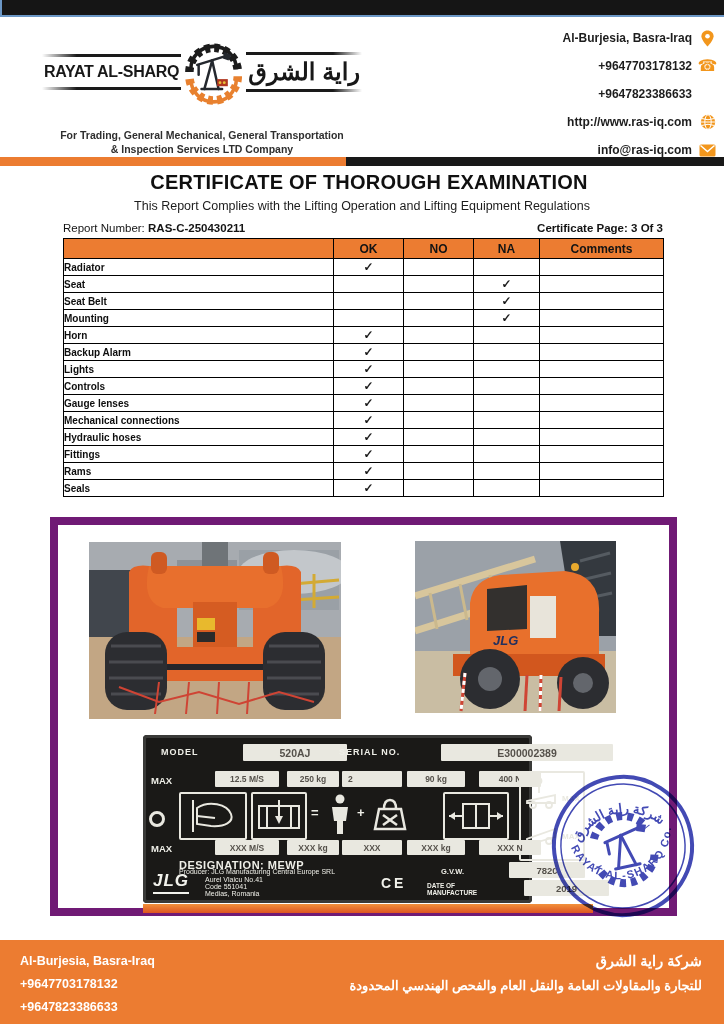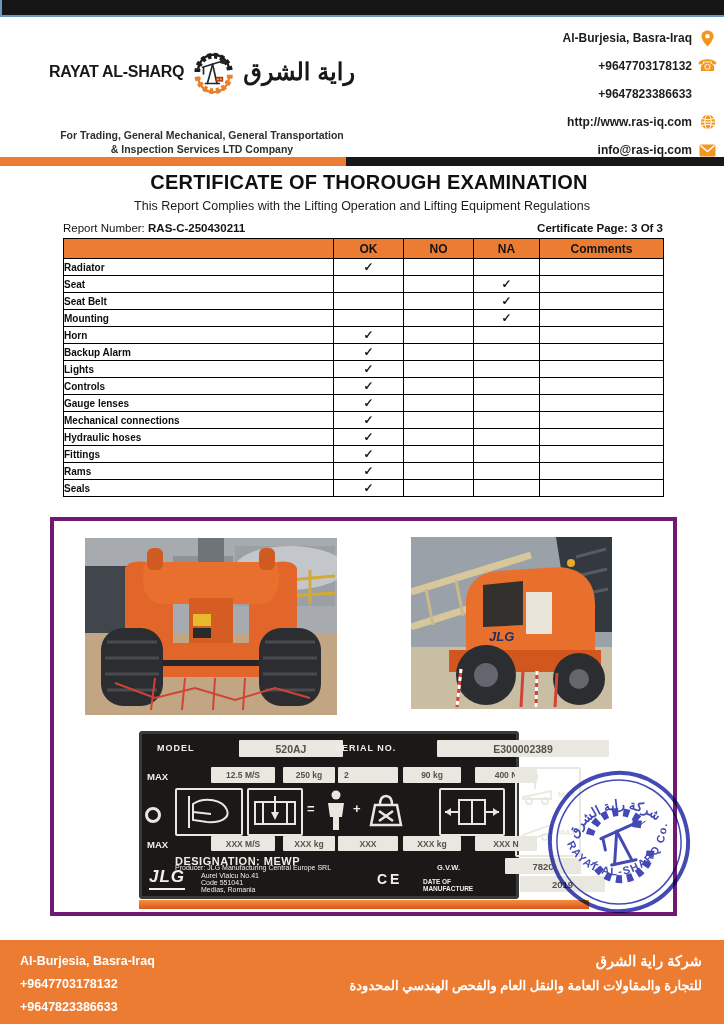--- a/index.html
+++ b/index.html
@@ -6,21 +6,21 @@
   .page{position:relative;width:724px;height:1024px;background:#ffffff;overflow:hidden;
         font-family:"Liberation Sans",sans-serif;color:#111;margin:0 auto;}
 
   
   .topbar{position:absolute;left:0;top:0;width:724px;height:15px;background:#151515;
           border-bottom:2px solid #6b97c6;border-left:2px solid #6b97c6;}
 
   
   .logo{position:absolute;left:42px;top:22px;width:320px;}
   .logo-row{display:flex;align-items:center;justify-content:center;gap:2px;}
-  .brand-wrap{display:flex;flex-direction:row;align-items:stretch;gap:5px;}
+  .brand-wrap{display:flex;flex-direction:column;align-items:stretch;gap:5px;}
   .rule{height:3px;background:linear-gradient(90deg,rgba(20,20,20,0) 0%,#1a1a1a 25%,#1a1a1a 100%);}
   .rule.r2{background:linear-gradient(90deg,#1a1a1a 0%,#1a1a1a 75%,rgba(20,20,20,0) 100%);}
   .brand-en{font-size:16px;font-weight:800;letter-spacing:-0.3px;color:#181818;white-space:nowrap;padding:1px 2px;}
   .brand-ar{font-size:24px;font-weight:800;color:#181818;white-space:nowrap;text-align:center;direction:rtl;line-height:1.0;padding:0 2px;}
   .tagline{margin-top:6px;text-align:center;font-size:10.5px;font-weight:700;color:#2f2f2f;line-height:1.35;}
 
   
   .contacts{position:absolute;right:8px;top:24px;width:220px;}
   .contact-line{display:flex;justify-content:flex-end;align-items:center;gap:7px;height:28px;}
   .ctext{font-size:12px;font-weight:700;color:#1d1d1d;}
@@ -47,26 +47,26 @@
   table.checklist{position:absolute;left:63px;top:238px;width:600px;border-collapse:collapse;
                   table-layout:fixed;}
   table.checklist th,table.checklist td{border:1px solid #000;padding:0;}
   table.checklist th{background:#EC7C31;height:19px;font-size:12px;font-weight:800;color:#141414;}
   table.checklist td{height:16px;}
   td.item{font-size:10px;font-weight:700;padding-left:6px;color:#0e0e0e;border-radius:6px;}
   td.mark{text-align:center;font-size:12px;font-weight:600;color:#1a1a1a;}
 
   
   .photos-box{position:absolute;left:50px;top:517px;width:627px;height:399px;
-              border:4px solid #701a75;box-sizing:border-box;}
+              border:8px solid #701a75;box-sizing:border-box;}
   .photo{position:absolute;display:block;}
 
   
   .plate{position:absolute;left:85px;top:210px;width:380px;height:168px;background:#1a1917;
-         border-radius:4px;box-shadow:0 0 0 3px #3a3a38 inset;}
+         border-radius:4px;box-shadow:0 0 0 3px #3a3a38 inset;padding-left:9px;}
   .plate .lab{position:absolute;color:#efefe8;font-weight:700;white-space:nowrap;}
   .plate .vbox{position:absolute;background:#e9e8e0;border-radius:1px;display:flex;
                align-items:center;justify-content:center;font-weight:700;color:#55514b;margin-left:36px;}
   .plate .obox{position:absolute;border:2px solid #e9e8e0;border-radius:2px;}
   .plate .sym{position:absolute;color:#efefe8;font-weight:800;font-size:13px;}
   .plate svg{position:absolute;display:block;}
   .jlg-logo{position:absolute;left:10px;top:136px;font-size:17px;font-style:italic;font-weight:800;
             color:#f2f2ec;letter-spacing:1px;border-bottom:2px solid #f2f2ec;padding-bottom:1px;}
   .ce-mark{position:absolute;left:238px;top:140px;font-size:14px;font-weight:600;color:#f0f0ea;letter-spacing:3px;}
   .plate-strip{position:absolute;left:85px;top:379px;width:450px;height:9px;

